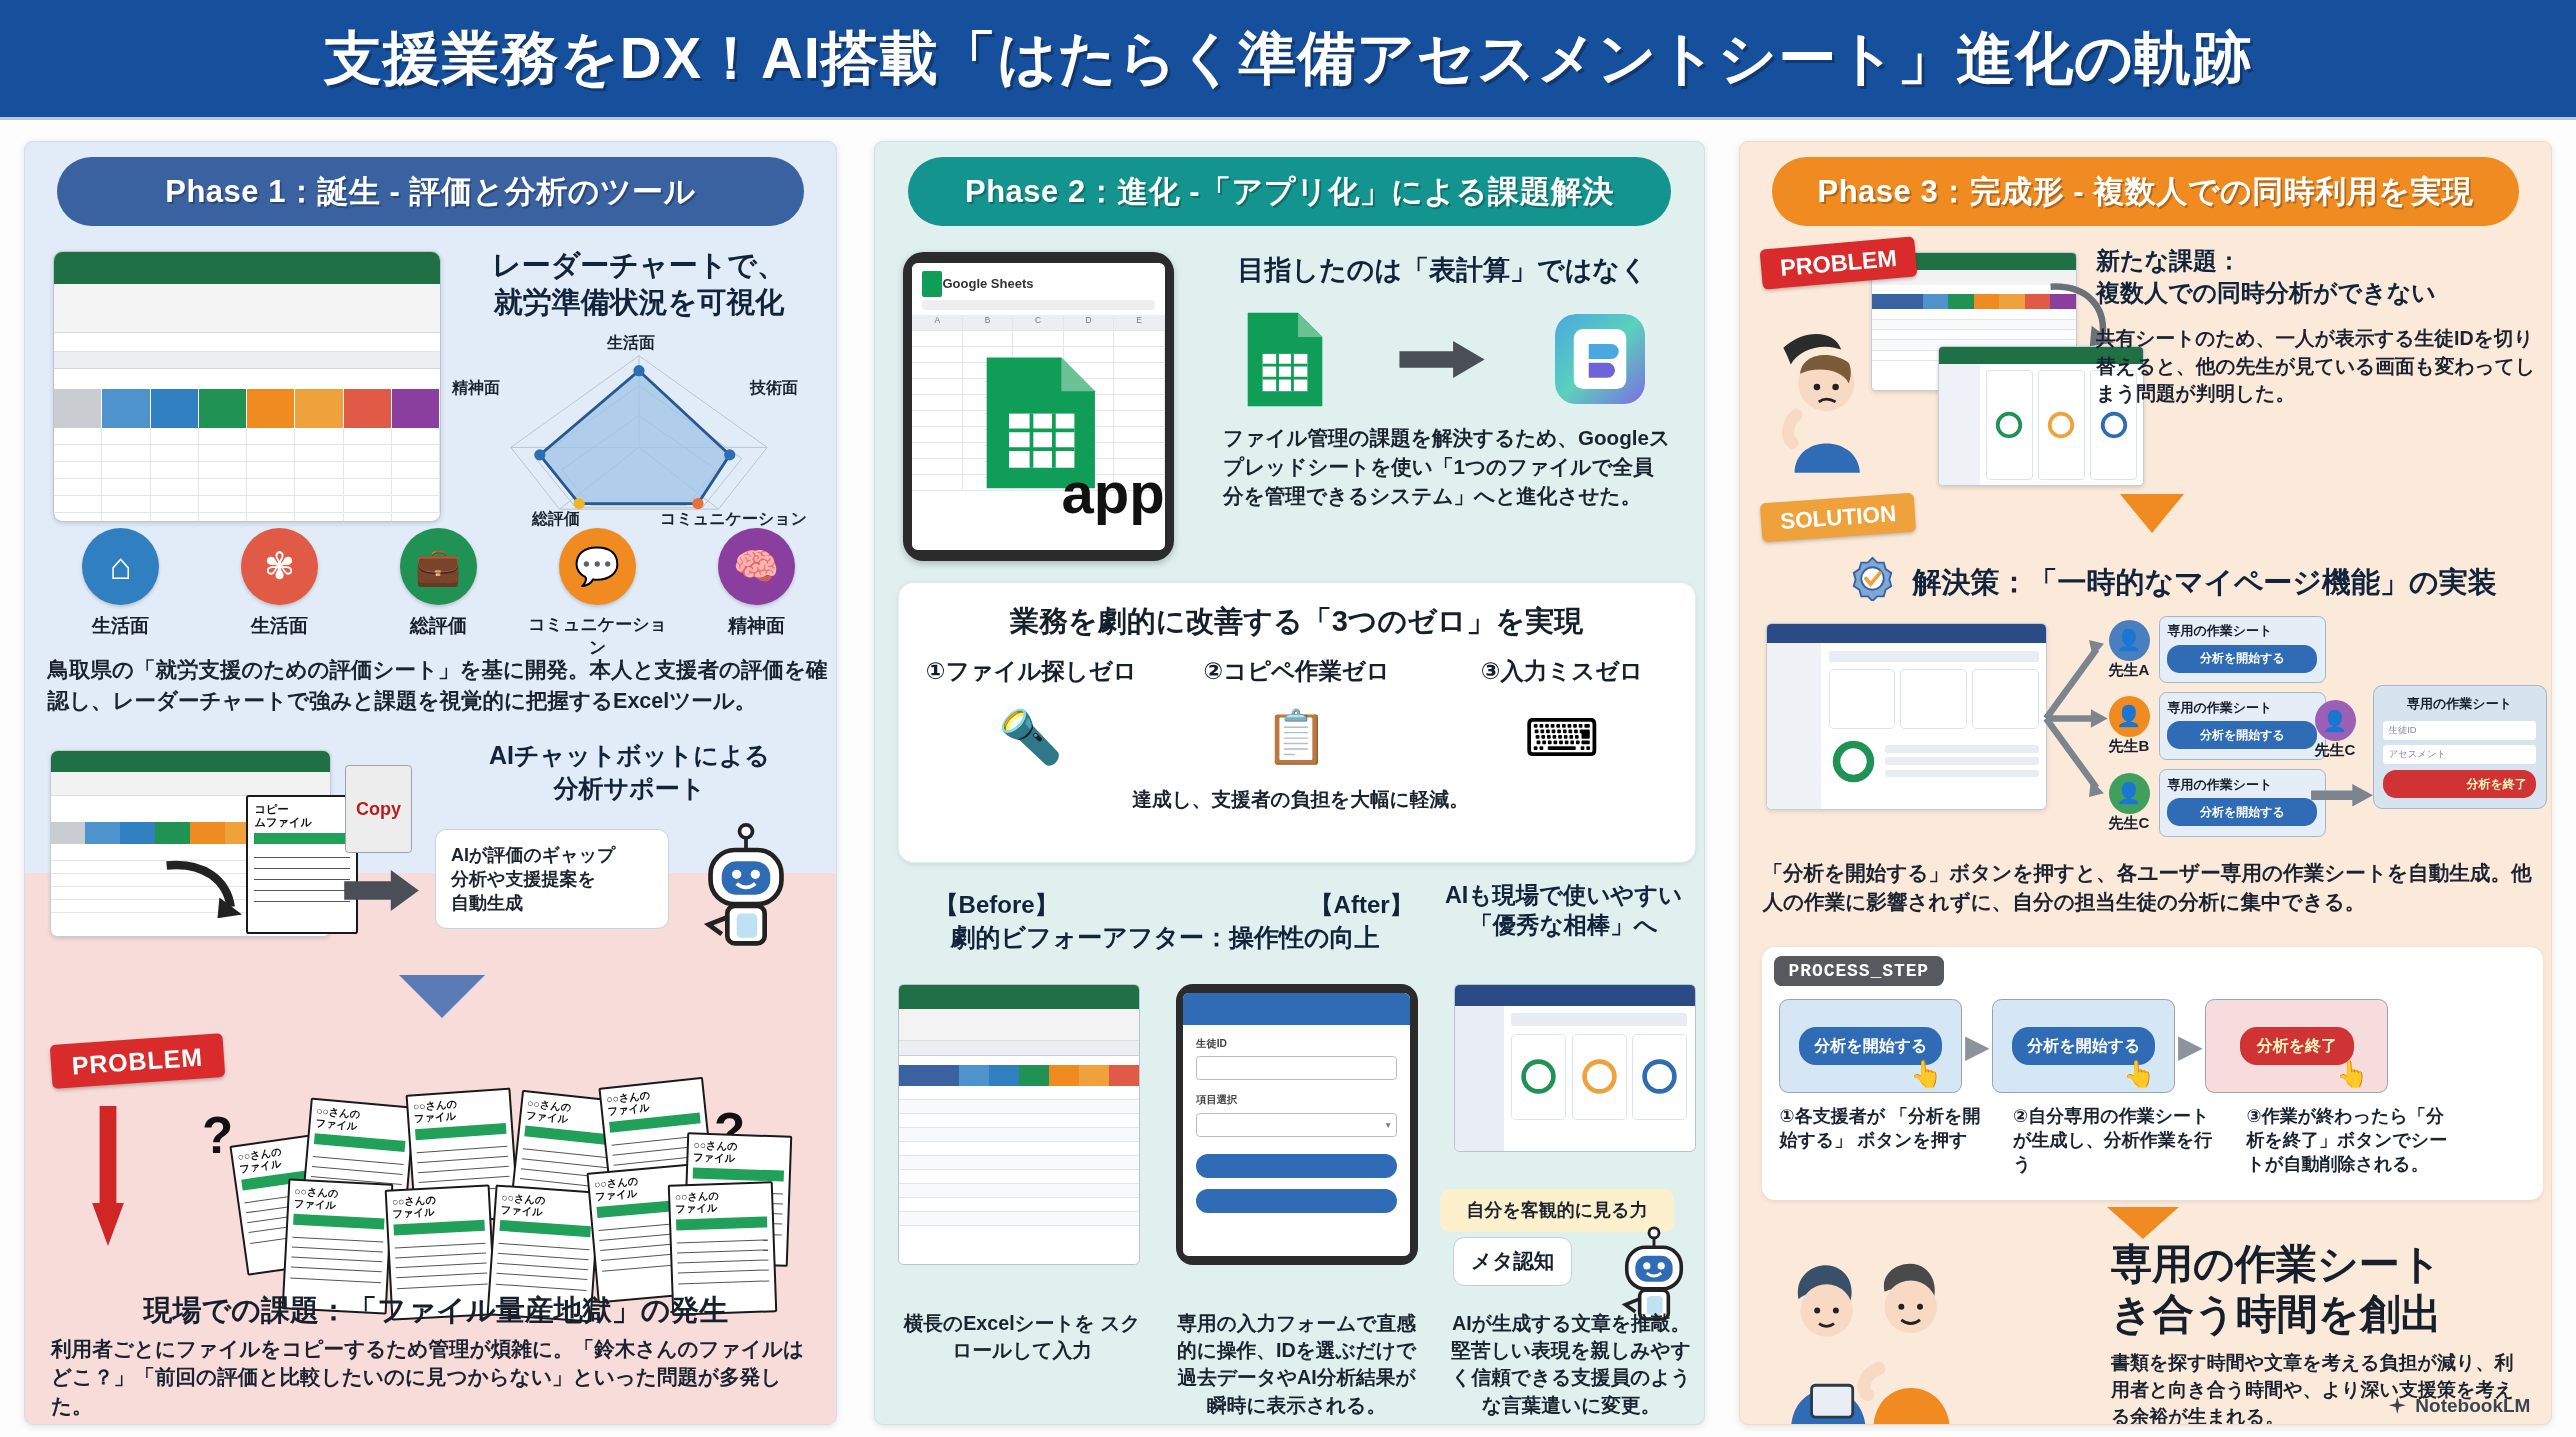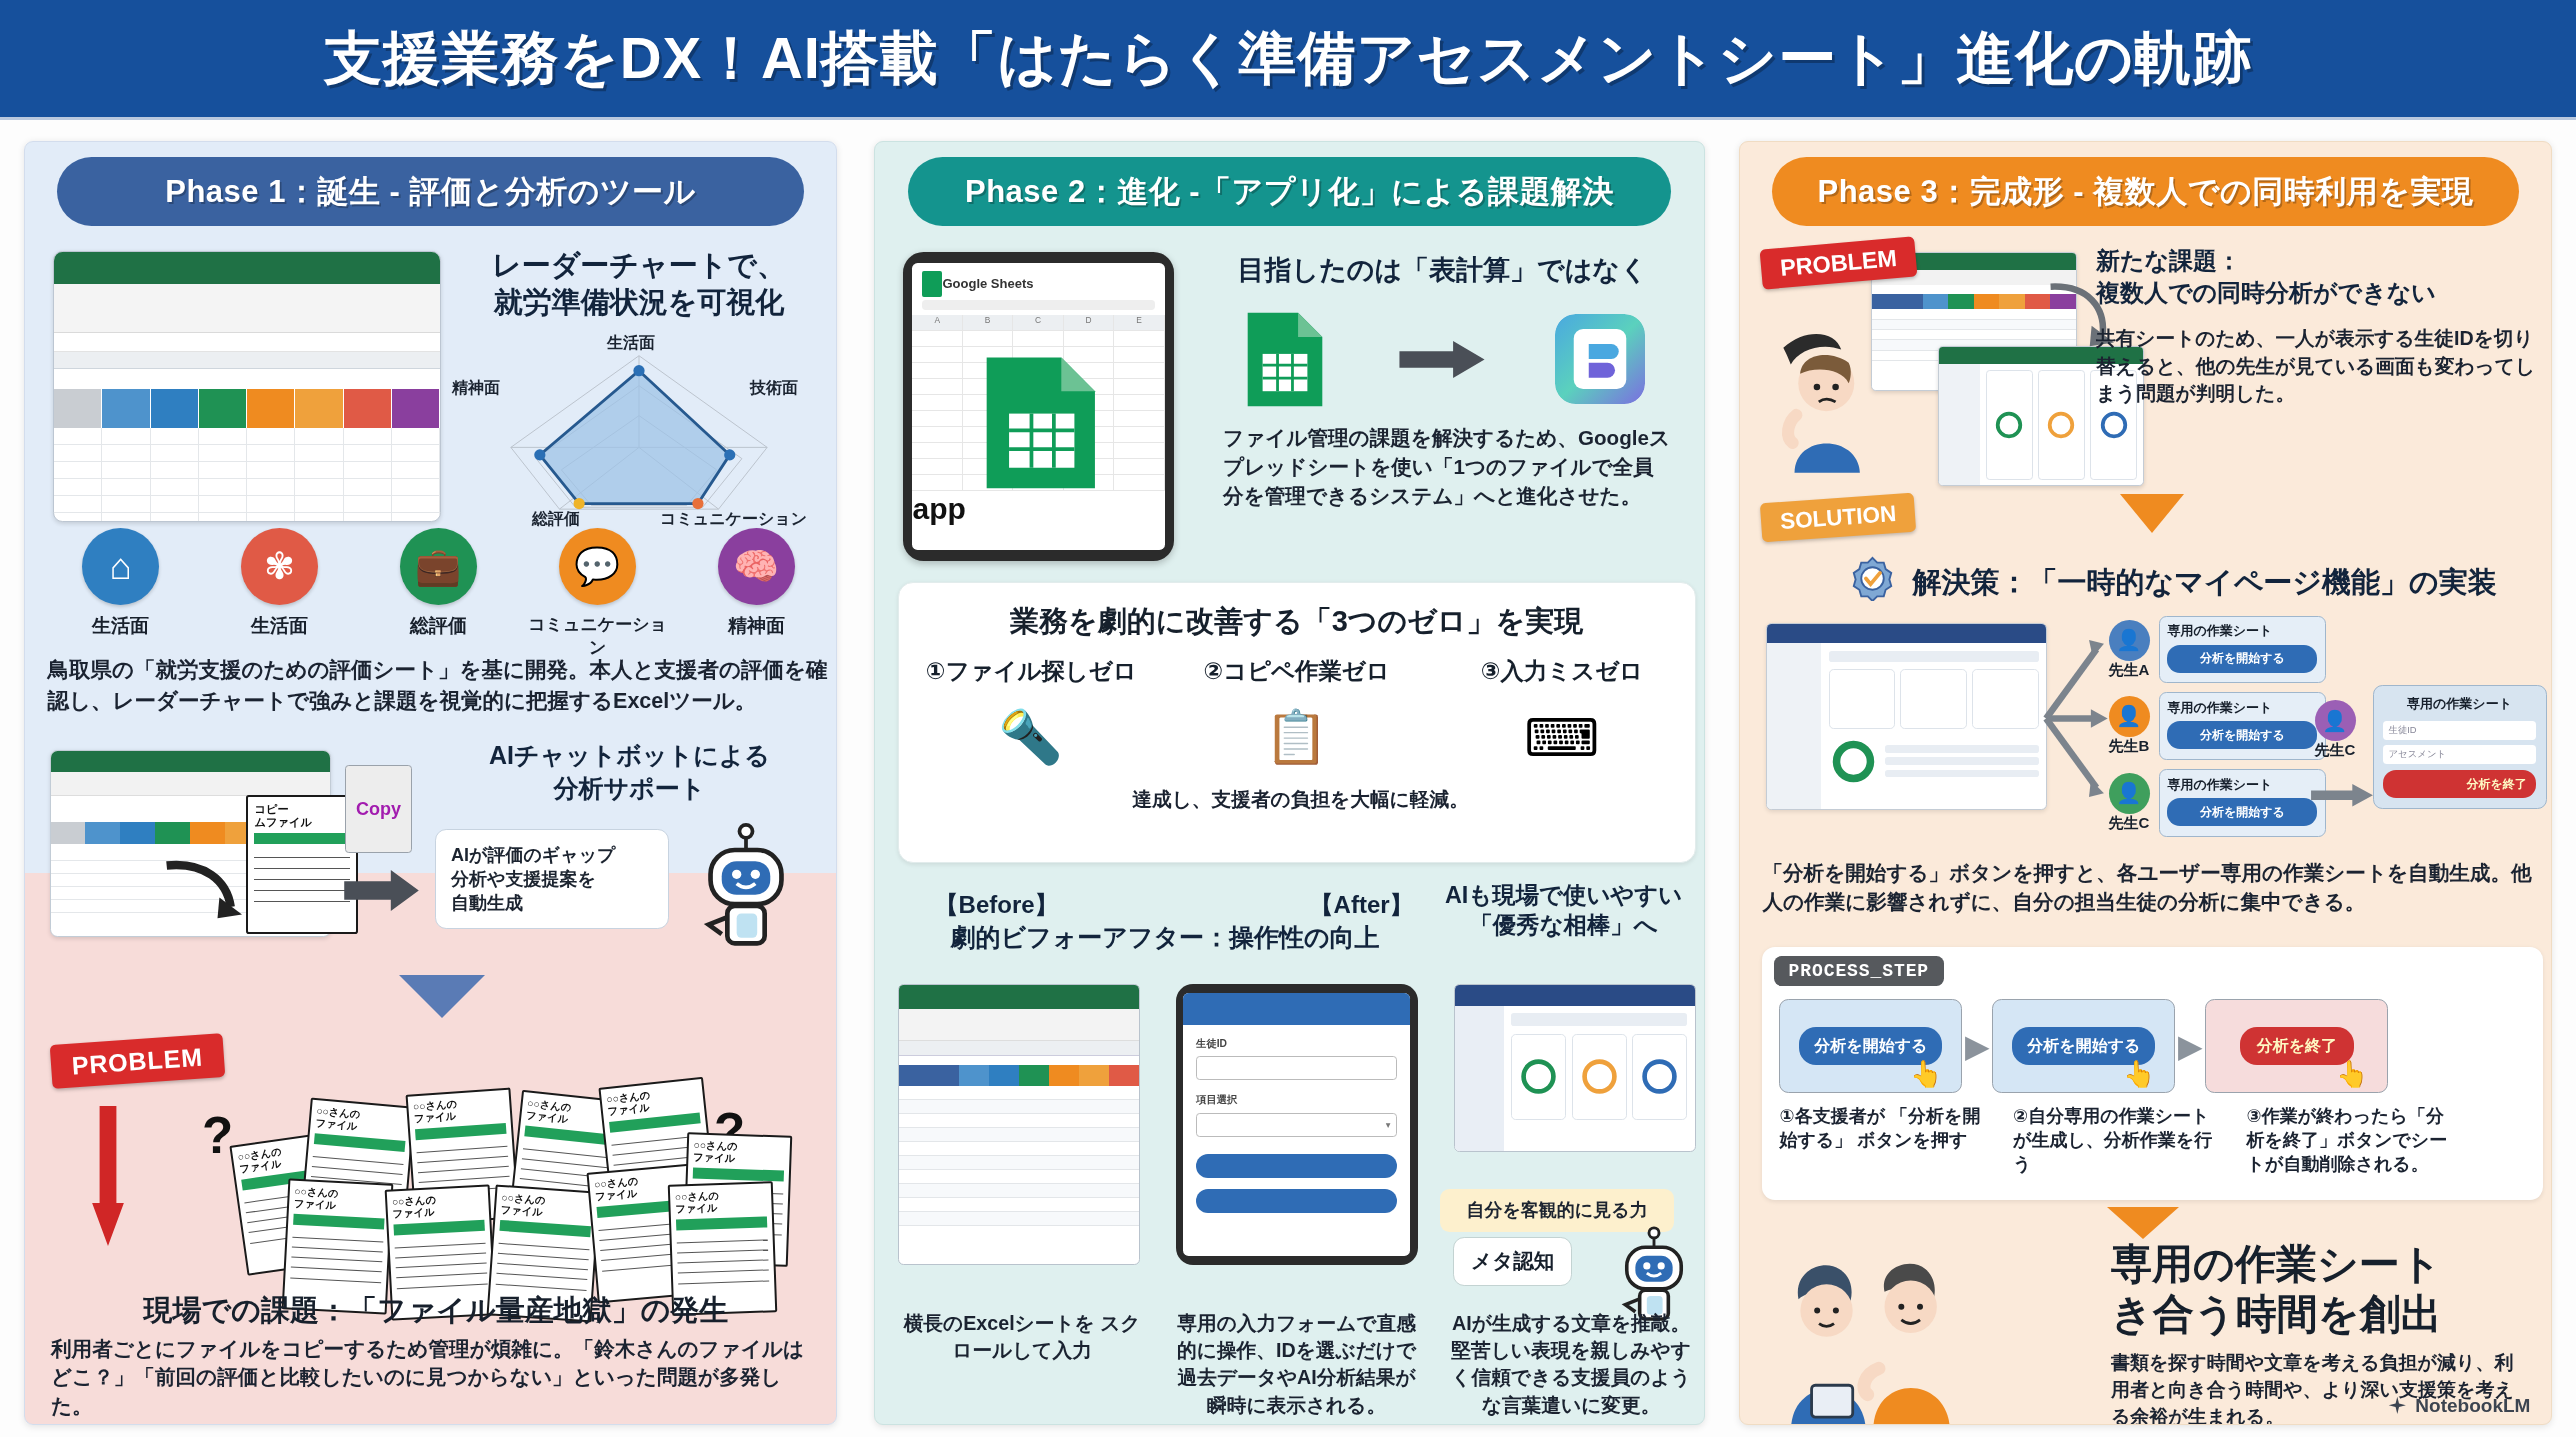--- a/index.html
+++ b/index.html
@@ -98,21 +98,21 @@
   .p1-ai { position:absolute; left:19px; top:597px; width:788px; height:225px; }
   .p1-ai-sheet {
     position:absolute; left:5.6px; top:11.2px; width:281px; height:187px;
     background:#fff; border:0.9px solid #c2ccd6; border-radius:7.5px; overflow:hidden;
     box-shadow:0 1.9px 4.7px rgba(0,0,0,.12);
   }
   .p1-copy {
     position:absolute; left:301px; top:26px; width:67px; height:88px;
     background:#ededed; border:1.9px solid #9aa2ab; border-radius:3.7px;
     display:flex; align-items:center; justify-content:center;
-    font-size:18px; font-weight:700; color:#a21caf;
+    font-size:18px; font-weight:700; color:#b91c1c;
   }
   .p1-ai-cap {
     position:absolute; left:384px; top:0px; width:403px; text-align:center;
     font-size:25px; font-weight:700; color:#12243c; line-height:1.3;
   }
   .bubble {
     position:absolute; left:391px; top:90px; width:234px; padding:13px 15px;
     background:#fff; border:1.9px solid #c7d3e0; border-radius:11.2px;
     font-size:18px; font-weight:700; color:#1c2430; line-height:1.34;
   }
@@ -163,22 +163,22 @@
   .gs-bar { display:flex; align-items:center; gap:0; padding:7.5px 9.4px 3.7px 9.4px; }
   .gs-logo { width:20.6px; height:26px; background:#0f9d58; border-radius:1.9px; }
   .gs-name { font-size:13px; color:#333; font-weight:600; }
   .gs-grid { margin-top:5.6px; }
   .gs-grid .gr { display:flex; height:16px; border-bottom:0.9px solid #e6e6e6; }
   .gs-grid .gr > span { flex:1; border-right:0.9px solid #e6e6e6; font-size:8.4px; color:#777; text-align:center; }
   .app-logo-big {
     position:absolute; left:56px; top:89px; width:140px; height:140px;
   }
   .app-word {
-    position:absolute; left:0; right:0; bottom:24px; text-align:left;
-    font-size:30px; font-weight:700; color:#111;
+    position:absolute; left:0; right:0; bottom:24px; text-align:right;
+    font-size:58px; font-weight:700; color:#111;
   }
 
   .p2-right-cap {
     position:absolute; left:328px; top:110px; width:479px; text-align:center;
     font-size:27px; font-weight:700; color:#12243c;
   }
   .p2-logos { position:absolute; left:367px; top:161px; width:403px; height:112px; display:flex; align-items:center; justify-content:space-between; }
   .logo-sheets { width:86px; height:97px; }
   .logo-arrow { width:86px; height:37px; }
   .logo-app { width:90px; height:90px; border-radius:20.6px; }

